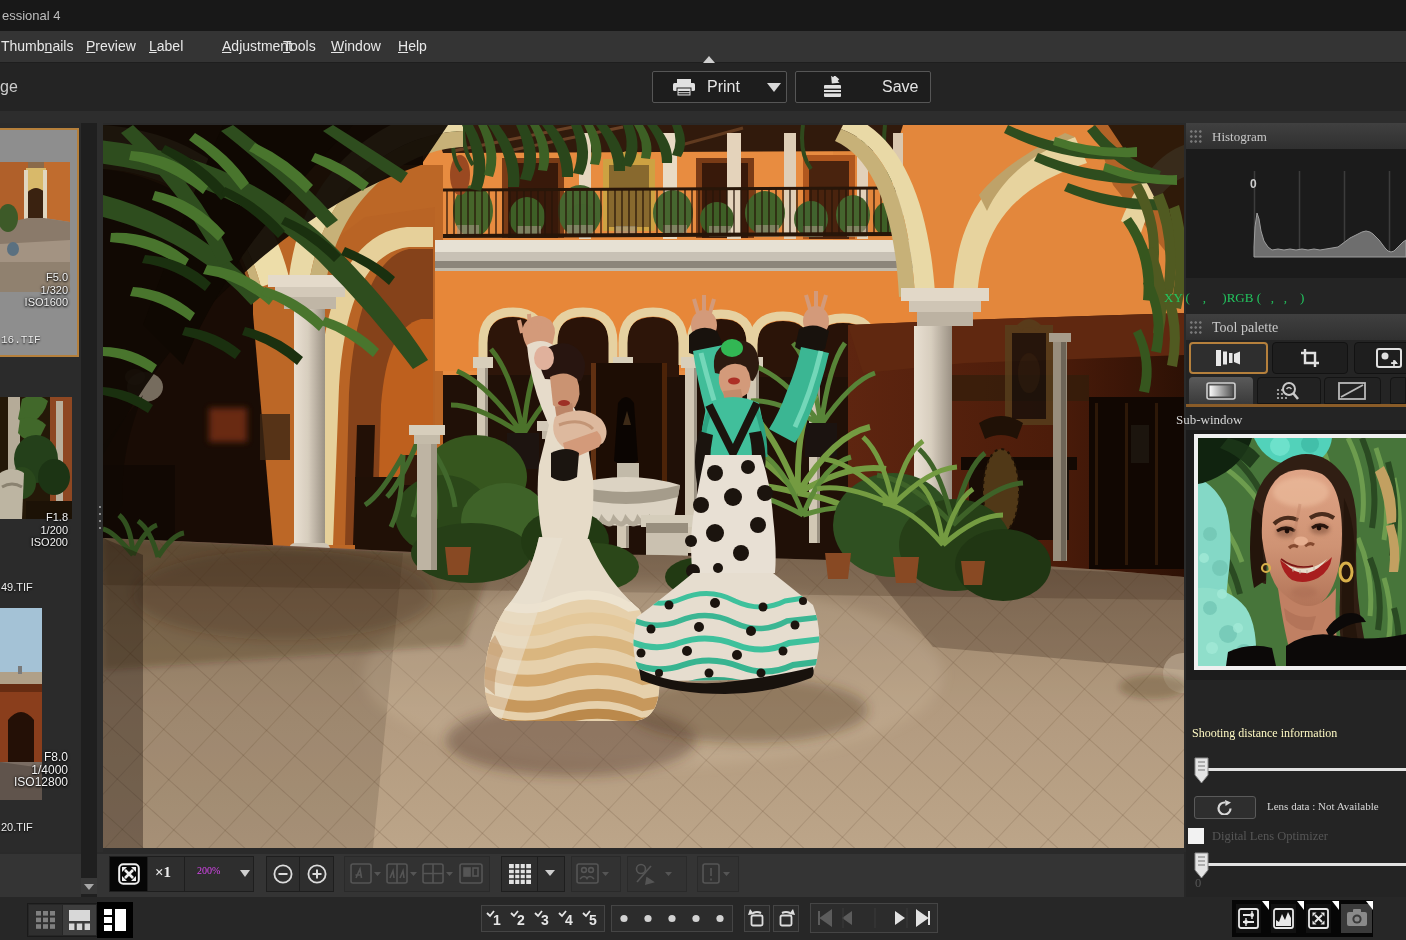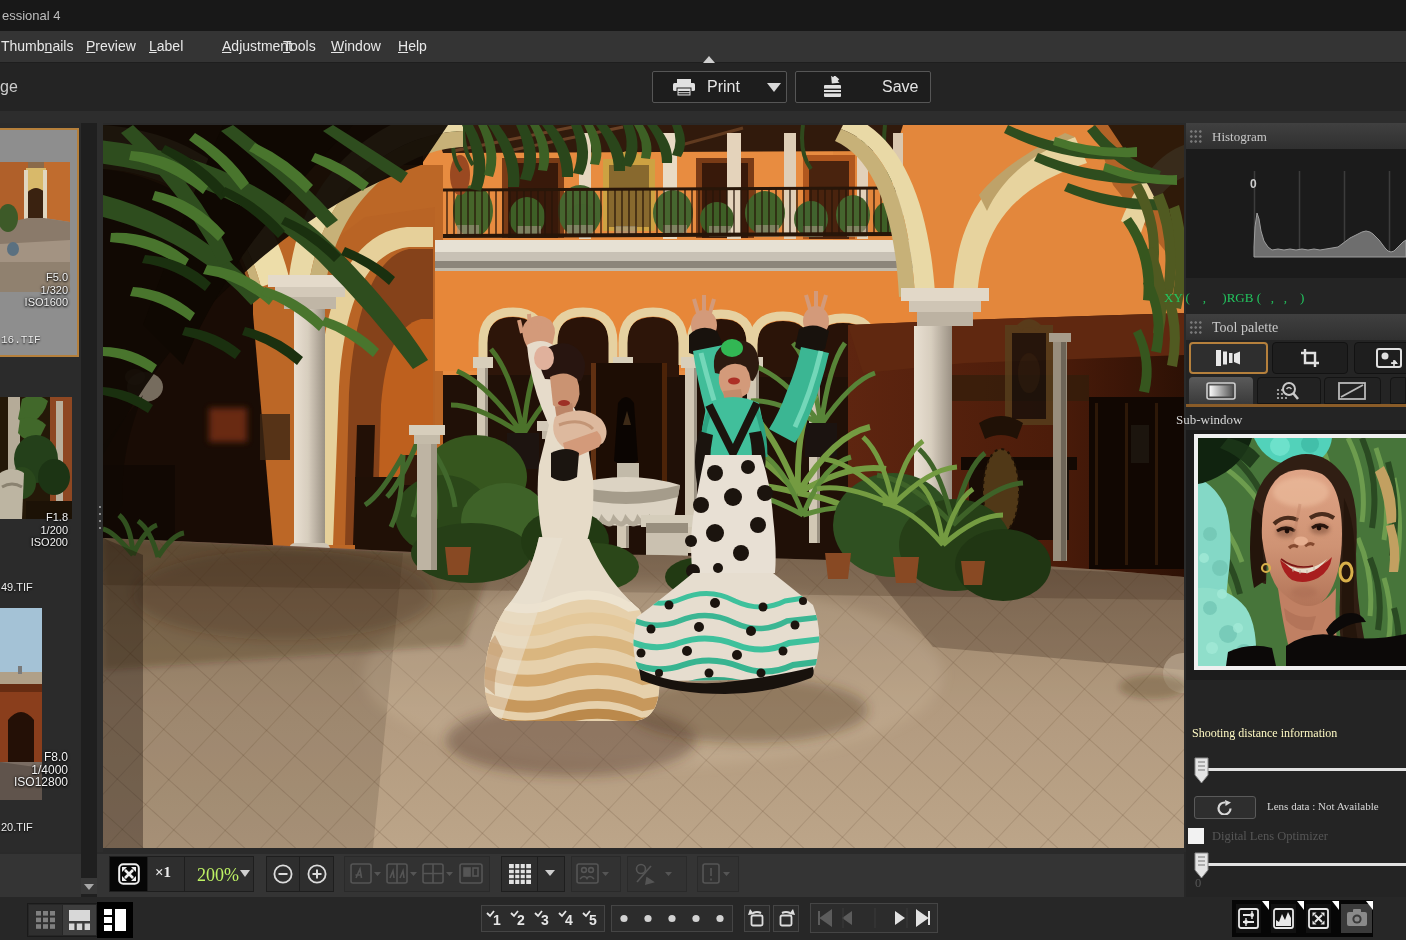--- a/index.html
+++ b/index.html
@@ -854,21 +854,21 @@
 <div class="abs" style="left:109px;top:856px;width:145px;height:36px;border:1px solid #1e1e1e;background:#2e2e2e;box-sizing:border-box;"></div>
 <div class="abs" style="left:110px;top:857px;width:37px;height:34px;background:#060606;"></div>
 <svg class="abs" style="left:118px;top:863px;" width="22" height="22" viewBox="0 0 22 22">
   <rect x="1.2" y="1.2" width="19.6" height="19.6" rx="4" fill="none" stroke="#f0f0f0" stroke-width="2"></rect>
   <path d="M4 4 L9 4 L4 9 Z M18 4 L18 9 L13 4 Z M4 18 L4 13 L9 18 Z M18 18 L13 18 L18 13 Z" fill="#f0f0f0"></path>
   <path d="M7 7 L15 15 M15 7 L7 15" stroke="#f0f0f0" stroke-width="2.6"></path>
 </svg>
 <div class="abs" style="left:147px;top:857px;width:1px;height:34px;background:#1e1e1e;"></div>
 <div class="abs txt" style="left:155px;top:864px;font-size:15px;font-weight:bold;color:#ededed;">×1</div>
 <div class="abs" style="left:184px;top:857px;width:1px;height:34px;background:#1e1e1e;"></div>
-<div class="abs txt" style="left:197px;top:865px;font-size:18px;color:#bef264;">200%</div>
+<div class="abs txt" style="left:197px;top:865px;font-size:10px;color:#d946ef;">200%</div>
 <div class="abs" style="left:240px;top:870px;width:0;height:0;border-left:5.5px solid transparent;border-right:5.5px solid transparent;border-top:7px solid #cfcfcf;"></div>
 
 <div class="abs" style="left:266px;top:856px;width:68px;height:36px;border:1px solid #1e1e1e;background:#2e2e2e;box-sizing:border-box;"></div>
 <div class="abs" style="left:299px;top:857px;width:1px;height:34px;background:#1e1e1e;"></div>
 <svg class="abs" style="left:273px;top:864px;" width="20" height="20" viewBox="0 0 20 20">
     <circle cx="10" cy="10" r="8.6" fill="none" stroke="#dcdcdc" stroke-width="1.8"></circle>
     <path d="M5.5 10 H14.5" stroke="#dcdcdc" stroke-width="2"></path>
   </svg>
 <svg class="abs" style="left:307px;top:864px;" width="20" height="20" viewBox="0 0 20 20">
     <circle cx="10" cy="10" r="8.6" fill="none" stroke="#dcdcdc" stroke-width="1.8"></circle>

